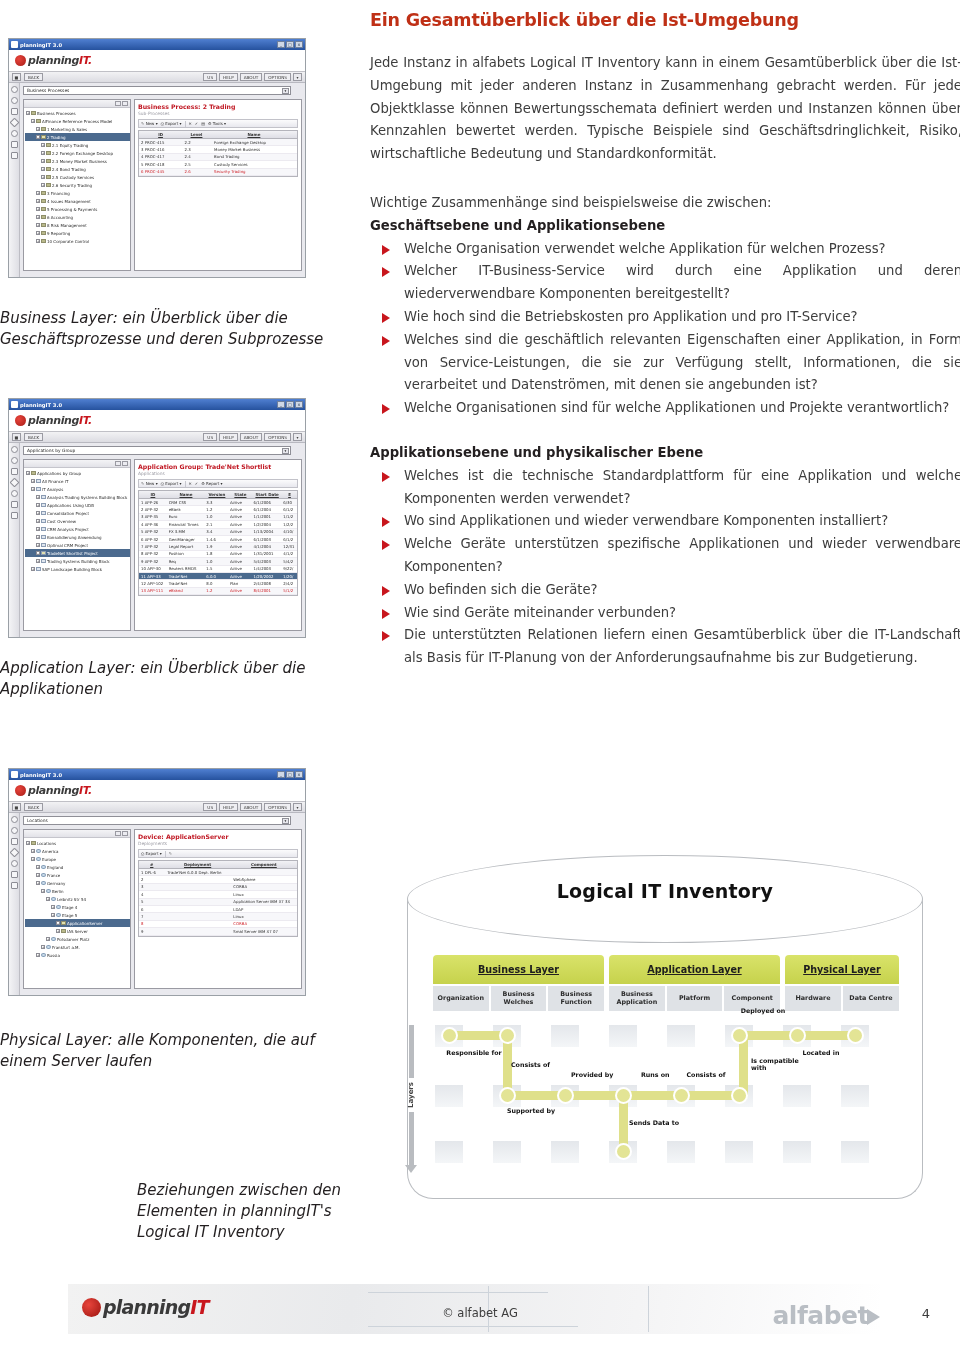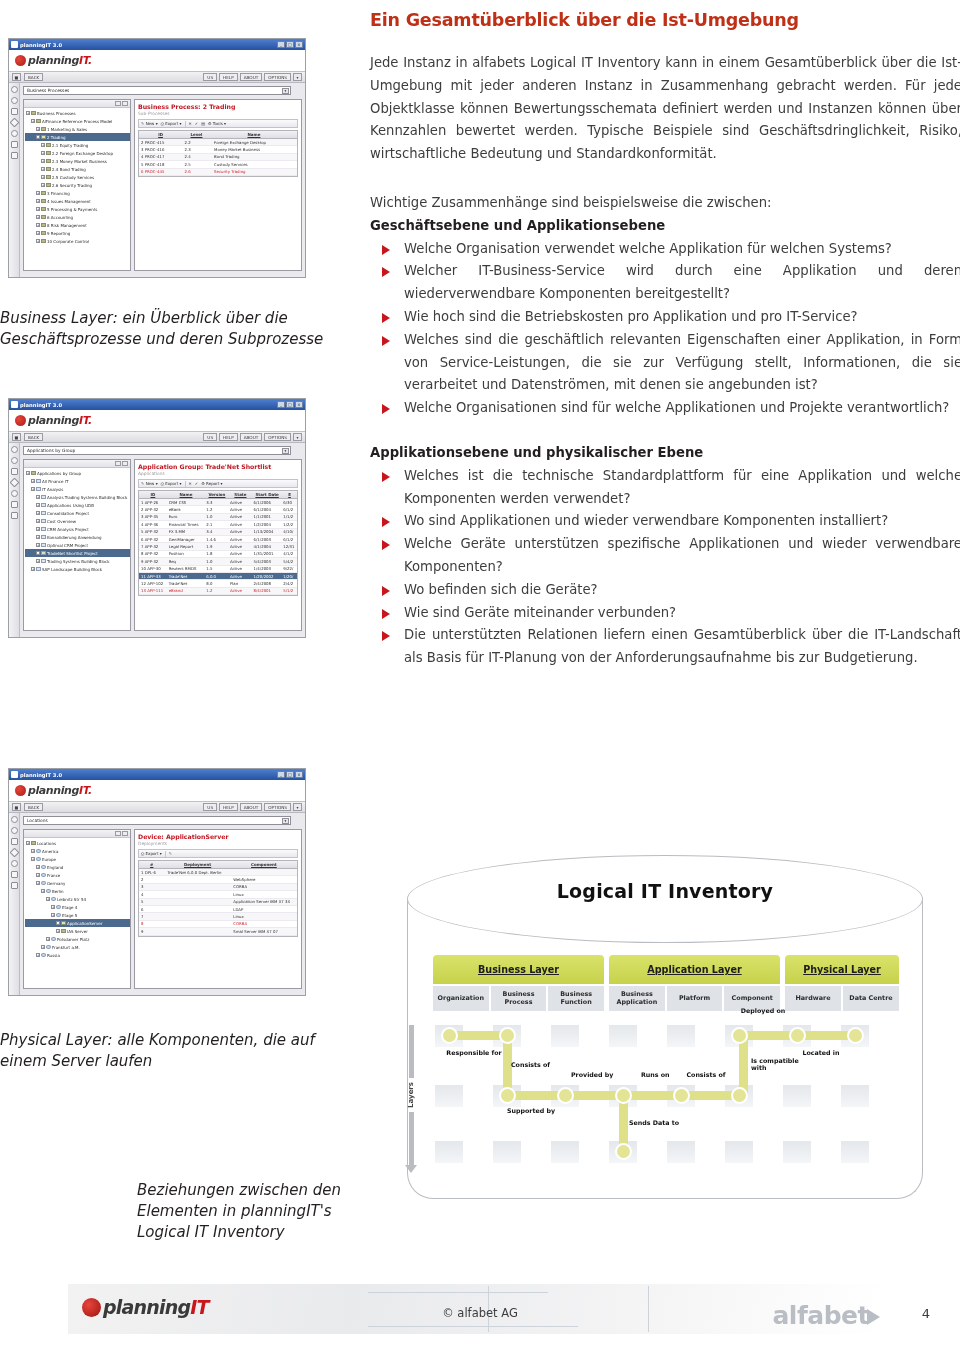--- a/index.html
+++ b/index.html
@@ -627,20 +627,21 @@
                     <span style="flex: 0.7 1 0%; padding-left: 2px;">5/1/2</span>
                   </div>
                 </div>
             </div>
           </div>
         </div>
       </div>
     </div>
   </div>
 
+  <div class="caption cap-2">Application Layer: ein Überblick über die Applikationen</div>
 
   <div class="shot shot-3">
     <div class="win-title">
       <span class="win-ico"></span>
       <span class="win-title-text">planningIT 3.0</span>
       <span class="win-btns">
         <span class="win-btn">_</span>
         <span class="win-btn">□</span>
         <span class="win-btn">×</span>
       </span>
@@ -834,21 +835,21 @@
 </div>
 
 <div class="right-col">
   <h1 class="page-title">Ein Gesamtüberblick über die Ist-Umgebung</h1>
   <p class="intro">Jede Instanz in alfabets Logical IT Inventory kann in einem Gesamtüberblick über die Ist-Umgebung mit jeder anderen Instanz in Zusammenhang gebracht werden. Für jede Objektklasse können Bewertungsschemata definiert werden und  Instanzen können über Kennzahlen bewertet werden. Typische Beispiele sind Geschäftsdringlichkeit, Risiko, wirtschaftliche Bedeutung und Standardkonformität.</p>
 
   <div class="blk">
     <p class="lead">Wichtige Zusammenhänge sind beispielsweise die zwischen:</p>
     <p class="subhead">Geschäftsebene und Applikationsebene</p>
     <ul class="bullets" id="bullets0">
-        <li><span class="tri"></span><span>Welche Organisation verwendet welche Applikation für welchen Systems?</span></li>
+        <li><span class="tri"></span><span>Welche Organisation verwendet welche Applikation für welchen Prozess?</span></li>
         <li><span class="tri"></span><span>Welcher IT-Business-Service wird durch eine Applikation und deren wiederverwendbare Komponenten bereitgestellt?</span></li>
         <li><span class="tri"></span><span>Wie hoch sind die Betriebskosten pro Applikation und pro IT-Service?</span></li>
         <li><span class="tri"></span><span>Welches sind die geschäftlich relevanten Eigenschaften einer Applikation, in Form von Service-Leistungen, die sie zur Verfügung stellt, Informationen, die sie verarbeitet und Datenströmen, mit denen sie angebunden ist?</span></li>
         <li><span class="tri"></span><span>Welche Organisationen sind für welche Applikationen und Projekte verantwortlich?</span></li>
       </ul>
   </div>
 
   <div class="blk sec2">
     <p class="subhead">Applikationsebene und physikalischer Ebene</p>
     <ul class="bullets" id="bullets1">
@@ -869,21 +870,21 @@
 
   <div class="layers">
     <div class="layer-chip l1">Business Layer</div>
     <div class="layer-chip l2">Application Layer</div>
     <div class="layer-chip l3">Physical Layer</div>
   </div>
 
   <div class="classes">
     <div class="g1">
       <div class="cls">Organization</div>
-      <div class="cls">Business Process</div>
+      <div class="cls">Business Welches</div>
       <div class="cls">Business Function</div>
     </div>
     <div class="g2">
       <div class="cls">Business Application</div>
       <div class="cls">Platform</div>
       <div class="cls">Component</div>
     </div>
     <div class="g3">
       <div class="cls">Hardware</div>
       <div class="cls">Data Centre</div>

